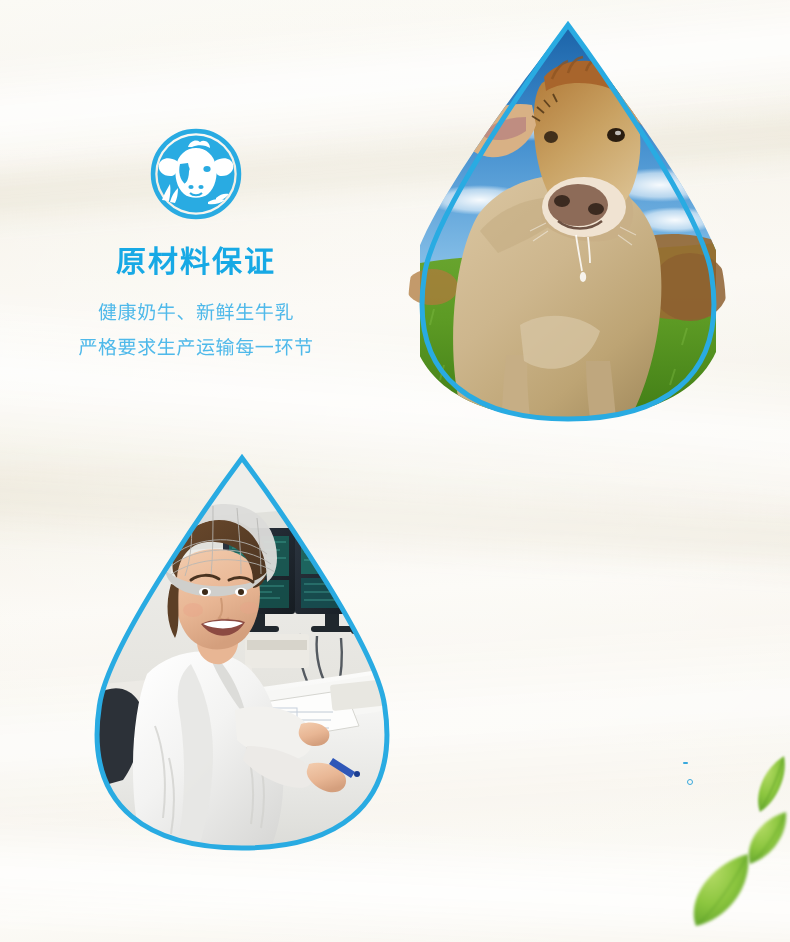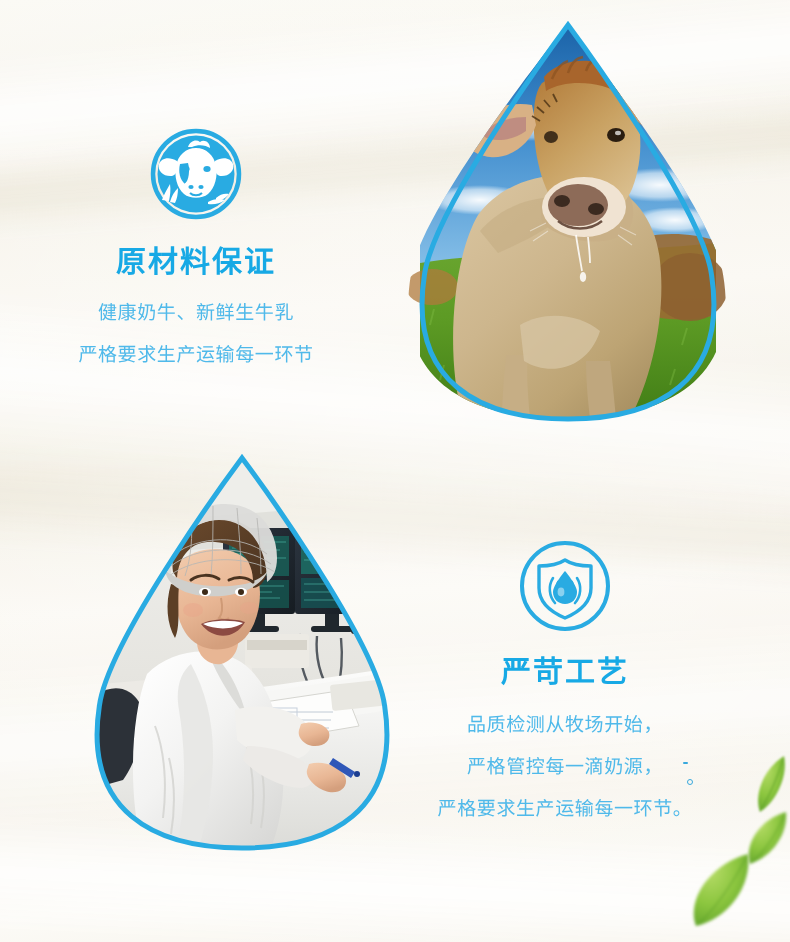--- a/index.html
+++ b/index.html
@@ -86,21 +86,21 @@
   .feature-title {
     font-size: 30px;
     font-weight: bold;
     color: #17a9e5;
     letter-spacing: 2px;
     margin: 0;
     line-height: 1.2;
     white-space: nowrap;
   }
   .feature-desc {
-    margin: 11px;
+    margin: 4px;
     font-size: 19px;
     color: #4fb9ea;
     line-height: 1.62;
     letter-spacing: .6px;
     font-weight: normal;
     white-space: nowrap;
   }
 
   
   #block-materials { left: 36px; top: 128px; width: 320px; }
@@ -479,46 +479,20 @@
         </g>
       </svg>
     </div>
 
     <h2 class="feature-title">原材料保证</h2>
 
     <p class="feature-desc">健康奶牛、新鲜生牛乳</p>
     <p class="feature-desc">严格要求生产运输每一环节</p>
   </div>
 
-  <div class="feature-text" id="block-process">
-
-    <div class="icon-wrap">
-      <svg viewBox="0 0 92 92" aria-label="shield with water droplet icon">
-        <circle cx="46" cy="46" r="43" fill="none" stroke="#29abe2" stroke-width="4"></circle>
-
-        <path d="M46,20 C52,24 62,26 72,26 L72,48 C72,62 60,72 46,78
-                 C32,72 20,62 20,48 L20,26 C30,26 40,24 46,20 Z" fill="none" stroke="#29abe2" stroke-width="3.4" stroke-linejoin="round"></path>
-
-        <path d="M34,38 C29,46 30,56 36,63" fill="none" stroke="#29abe2" stroke-width="2.6" stroke-linecap="round"></path>
-        <path d="M58,38 C63,46 62,56 56,63" fill="none" stroke="#29abe2" stroke-width="2.6" stroke-linecap="round"></path>
-        <path d="M39,42 C36,48 37,55 41,60" fill="none" stroke="#29abe2" stroke-width="2.2" stroke-linecap="round"></path>
-        <path d="M53,42 C56,48 55,55 51,60" fill="none" stroke="#29abe2" stroke-width="2.2" stroke-linecap="round"></path>
-
-        <path d="M46,31 C46,31 58,45 58,52 C58,59 53,64 46,64
-                 C39,64 34,59 34,52 C34,45 46,31 46,31 Z" fill="#29abe2"></path>
-        <ellipse cx="42" cy="52" rx="3.4" ry="4.4" fill="#ffffff" opacity=".45"></ellipse>
-      </svg>
-    </div>
-
-    <h2 class="feature-title">严苛工艺</h2>
-
-    <p class="feature-desc">品质检测从牧场开始，</p>
-    <p class="feature-desc">严格管控每一滴奶源，</p>
-    <p class="feature-desc">严格要求生产运输每一环节。</p>
-  </div>
 
   <div class="leaf" style="left:744px; top:752px;">
     <svg width="46" height="66" viewBox="0 0 46 66" aria-hidden="true">
       <path d="M40,4 C44,22 34,48 16,60 C10,44 18,18 40,4 Z" fill="url(#leafG1)"></path>
       <path d="M39,7 C34,24 26,42 18,56" stroke="#5a9c28" stroke-width="1.2" fill="none" opacity=".6"></path>
     </svg>
   </div>
 
   <div class="leaf" style="left:736px; top:806px; filter:blur(1.6px);">
     <svg width="56" height="64" viewBox="0 0 56 64" aria-hidden="true">

